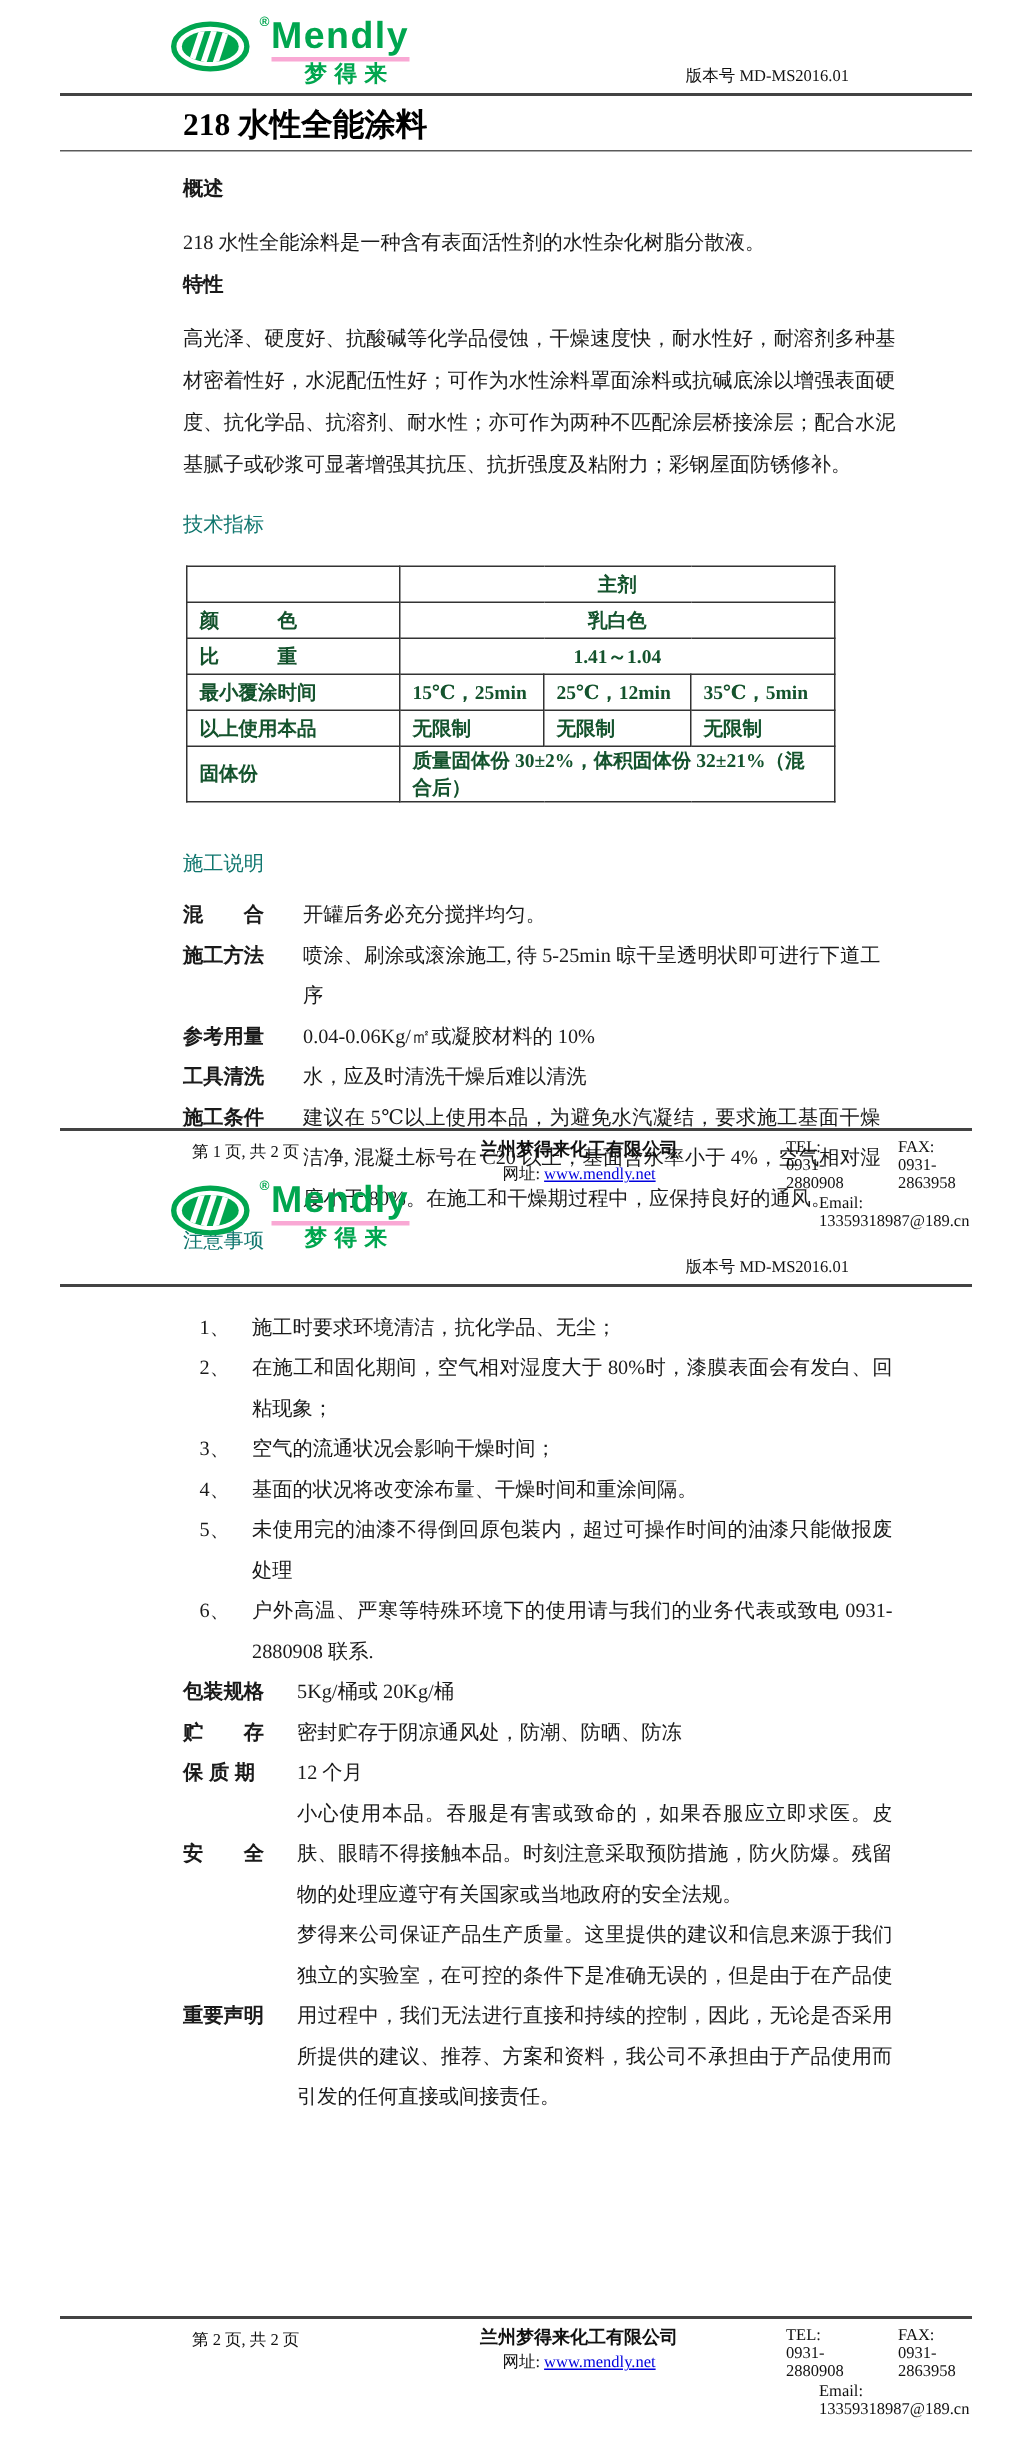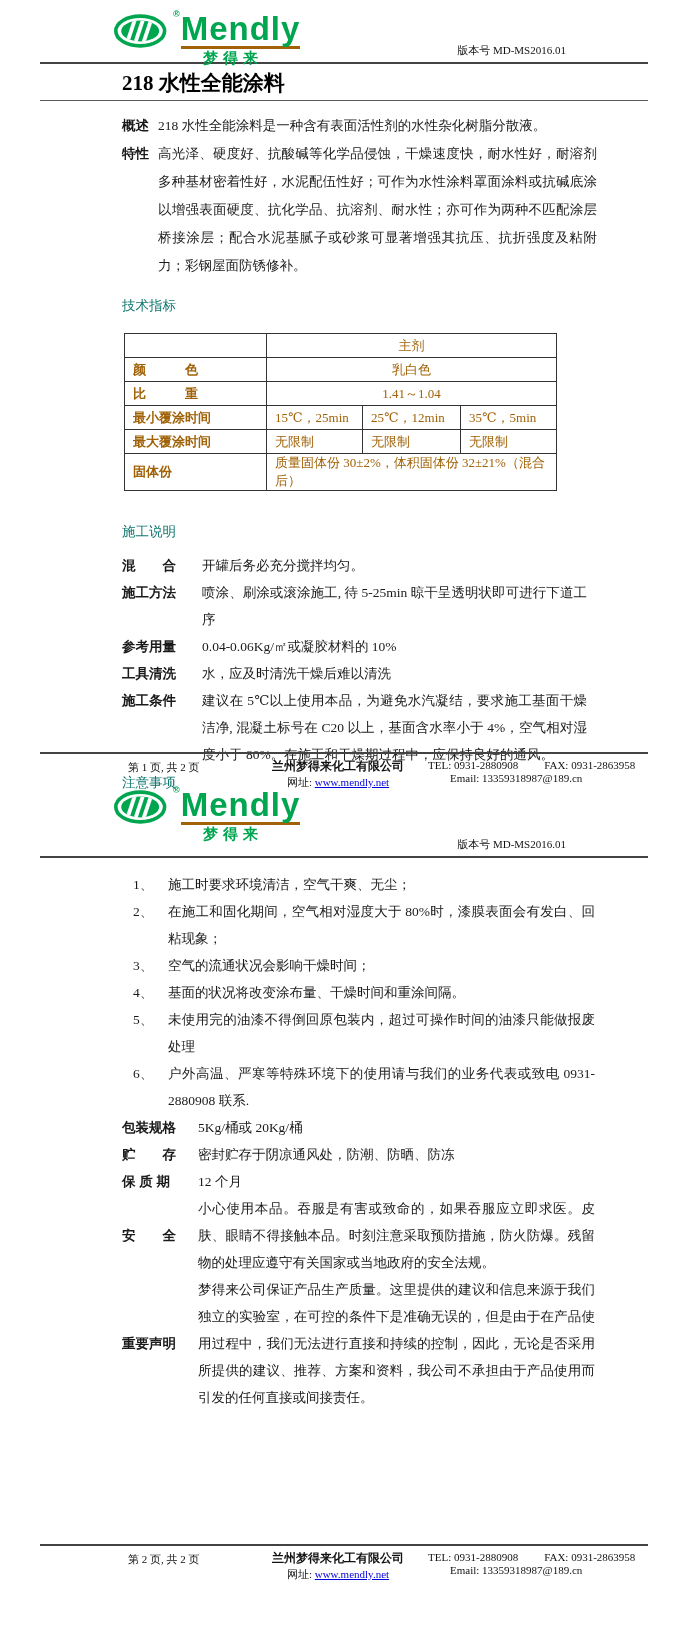--- a/index.html
+++ b/index.html
@@ -13,43 +13,43 @@
   .header{position:relative;margin:0 39px 0 40px;border-bottom:2px solid #434343;}
   .page1 .header{height:62px;}
   .page2 .header{height:78px;}
   .logo{position:absolute;left:74px;top:12px;display:flex;align-items:flex-start;gap:3px;}
   .page2 .logo{top:10px;}
   .logo svg{display:block;}
   .wordmark{display:flex;flex-direction:column;line-height:1;}
   .brand-row{display:flex;align-items:flex-start;}
   .reg{font-size:9px;color:#00A64F;position:relative;top:-2px;margin-right:1px;
        font-family:"Liberation Sans",sans-serif;font-weight:bold;}
-  .brand{font-family:"Liberation Sans",sans-serif;font-weight:800;font-size:33px;
-         color:#00A64F;letter-spacing:1px;border-bottom:3px solid #a16207;padding-bottom:1px;}
+  .brand{font-family:"Liberation Sans",sans-serif;font-weight:800;font-size:25px;
+         color:#00A64F;letter-spacing:1px;border-bottom:3px solid #f9a8d4;padding-bottom:1px;}
   .brand-cn{font-family:"Liberation Sans",sans-serif;font-weight:bold;font-size:15px;
             color:#00A64F;letter-spacing:5px;margin:1px 0 0 30px;}
   .version{position:absolute;right:82px;bottom:4px;font-size:11px;color:#111;}
 
   
   .title{margin:5px 112px 0 122px;font-family:Liberation Serif, serif;
          font-weight:bold;font-size:21px;line-height:28px;color:#000;}
   .rule-thin{margin:3px 39px 0 40px;border-bottom:1px solid #5a5a5a;}
 
   
-  .p-row{display:flex;margin:0 90px 0 122px;line-height:28px;}
+  .p-row{display:flex;margin:0 90px 0 122px;line-height:28px;flex-direction:column;}
   .p-row .lbl{flex:0 0 36px;font-family:"Liberation Sans",sans-serif;font-weight:bold;}
   .p-row .txt{flex:1;text-align:justify;}
   .first-p{margin-top:11px;}
 
   .h2{margin:15px 0 0 122px;font-family:"Liberation Sans",sans-serif;
       font-weight:normal;font-size:13.5px;line-height:22px;color:#0f766e;}
 
   
   table.spec{border-collapse:collapse;margin:16px 0 0 124px;table-layout:fixed;}
-  table.spec td{border:1px solid #333;height:23px;font-size:13px;padding:0 8px;color:#a16207;}
+  table.spec td{border:1px solid #333;height:23px;font-size:13px;padding:0 8px;color:#14532d;font-weight:bold;}
   td.c1{width:125px;font-family:"Liberation Sans",sans-serif;font-weight:bold;}
   td.c2{width:79px;}  td.c3{width:81px;}  td.c4{width:79px;}
   td.center{text-align:center;}
 
   
   .c-row{display:flex;margin:0 100px 0 122px;line-height:27px;}
   .c-row .lbl{flex:0 0 80px;font-family:"Liberation Sans",sans-serif;font-weight:bold;}
   .c-row .txt{flex:1;text-align:justify;}
   .c-first{margin-top:9px;}
 
@@ -58,21 +58,21 @@
   .li-row .num{flex:0 0 35px;}
   .li-row .txt{flex:1;text-align:justify;}
   .li-first{margin-top:13px;}
 
   .s-row{display:flex;margin:0 92px 0 122px;line-height:27px;align-items:center;}
   .s-row .lbl{flex:0 0 76px;font-family:"Liberation Sans",sans-serif;font-weight:bold;}
   .s-row .txt{flex:1;text-align:justify;}
 
   
   .footer{position:absolute;left:40px;right:39px;border-top:2px solid #434343;padding-top:4px;
-          font-size:11px;color:#111;display:flex;align-items:flex-start;}
+          font-size:11px;color:#111;display:flex;align-items:flex-start;gap:48px;}
   .page1 .footer{top:752px;}
   .page2 .footer{top:766px;}
   .f-page{margin-left:88px;flex:0 0 130px;padding-top:2px;}
   .f-mid{flex:0 0 160px;text-align:center;}
   .f-company{font-weight:bold;font-size:12px;font-family:"Liberation Sans",sans-serif;}
   .f-right{flex:1;margin-left:10px;text-align:left;}
   .f-line1{display:flex;gap:26px;padding-top:1px;}
   .f-line2{margin-left:22px;margin-top:1px;}
   a.site{color:#0000DD;text-decoration:underline;}
 </style>
@@ -135,21 +135,21 @@
         <td class="c1">比　　　重</td>
         <td class="center" colspan="3">1.41～1.04</td>
       </tr>
       <tr>
         <td class="c1">最小覆涂时间</td>
         <td class="c2">15℃，25min</td>
         <td class="c3">25℃，12min</td>
         <td class="c4">35℃，5min</td>
       </tr>
       <tr>
-        <td class="c1">最大覆涂时间</td>
+        <td class="c1">以上使用本品</td>
         <td class="c2">无限制</td>
         <td class="c3">无限制</td>
         <td class="c4">无限制</td>
       </tr>
       <tr>
         <td class="c1">固体份</td>
         <td colspan="3">质量固体份 30±2%，体积固体份 32±21%（混合后）</td>
       </tr>
     </tbody>
       </table>
@@ -216,21 +216,21 @@
             <span class="brand">Mendly</span>
           </div>
           <div class="brand-cn">梦得来</div>
         </div>
       </div>
       <span class="version">版本号 MD-MS2016.01</span>
     </div>
 
     <div class="li-row li-first">
       <span class="num">1、</span>
-      <span class="txt">施工时要求环境清洁，空气干爽、无尘；</span>
+      <span class="txt">施工时要求环境清洁，抗化学品、无尘；</span>
     </div>
     <div class="li-row">
       <span class="num">2、</span>
       <span class="txt">在施工和固化期间，空气相对湿度大于 80%时，漆膜表面会有发白、回粘现象；</span>
     </div>
     <div class="li-row">
       <span class="num">3、</span>
       <span class="txt">空气的流通状况会影响干燥时间；</span>
     </div>
     <div class="li-row">

